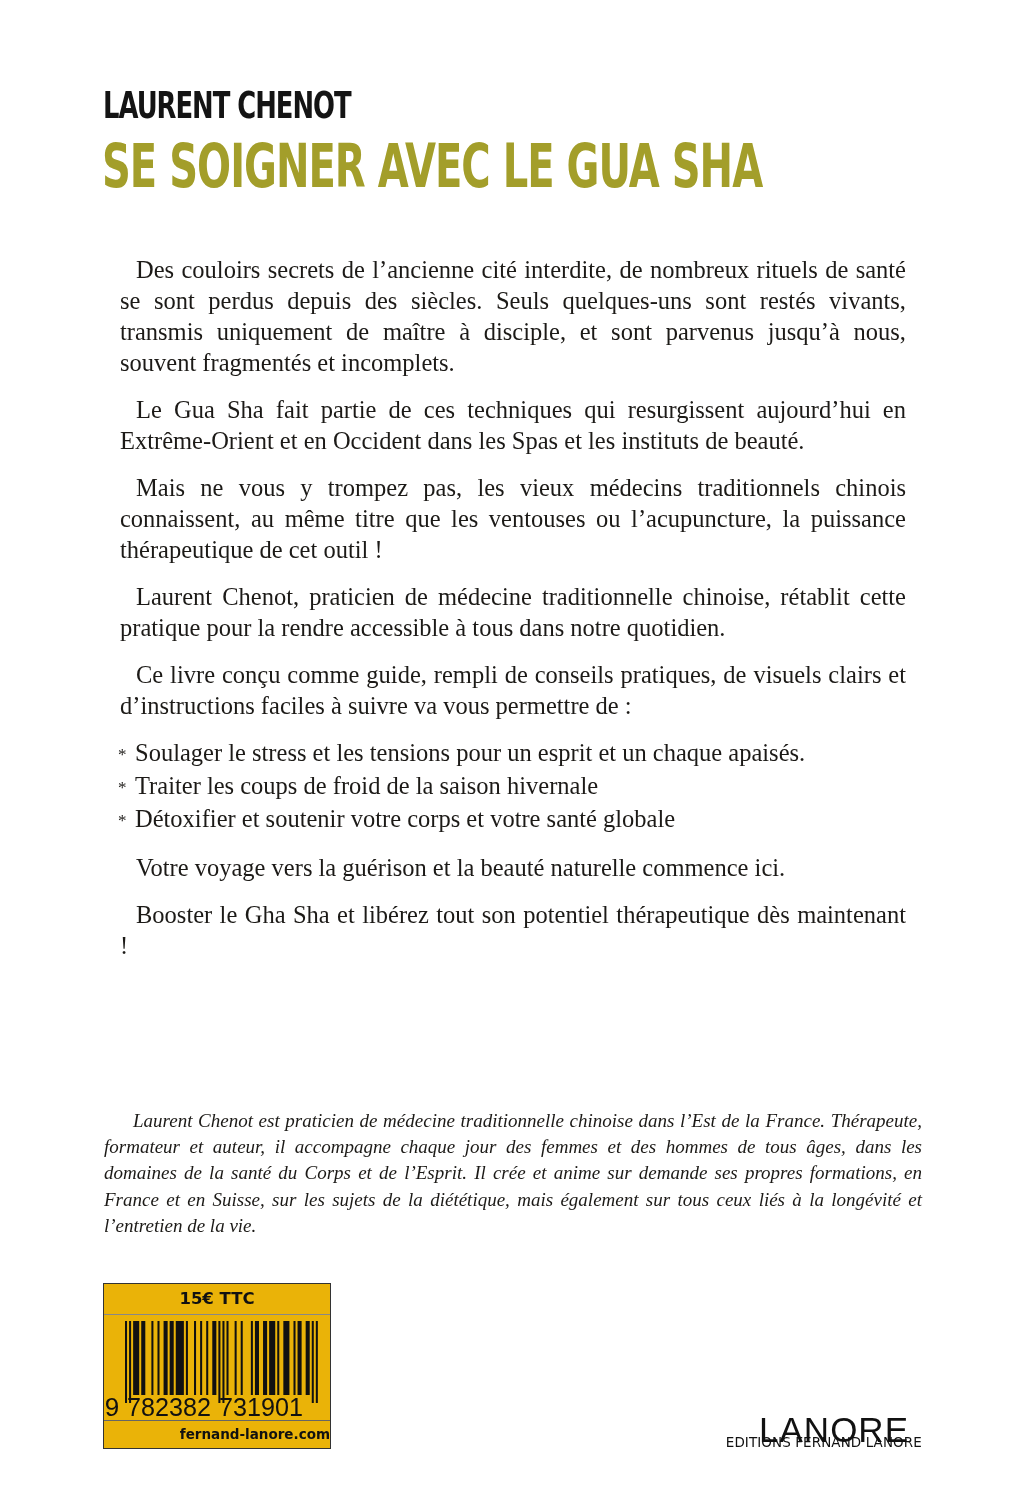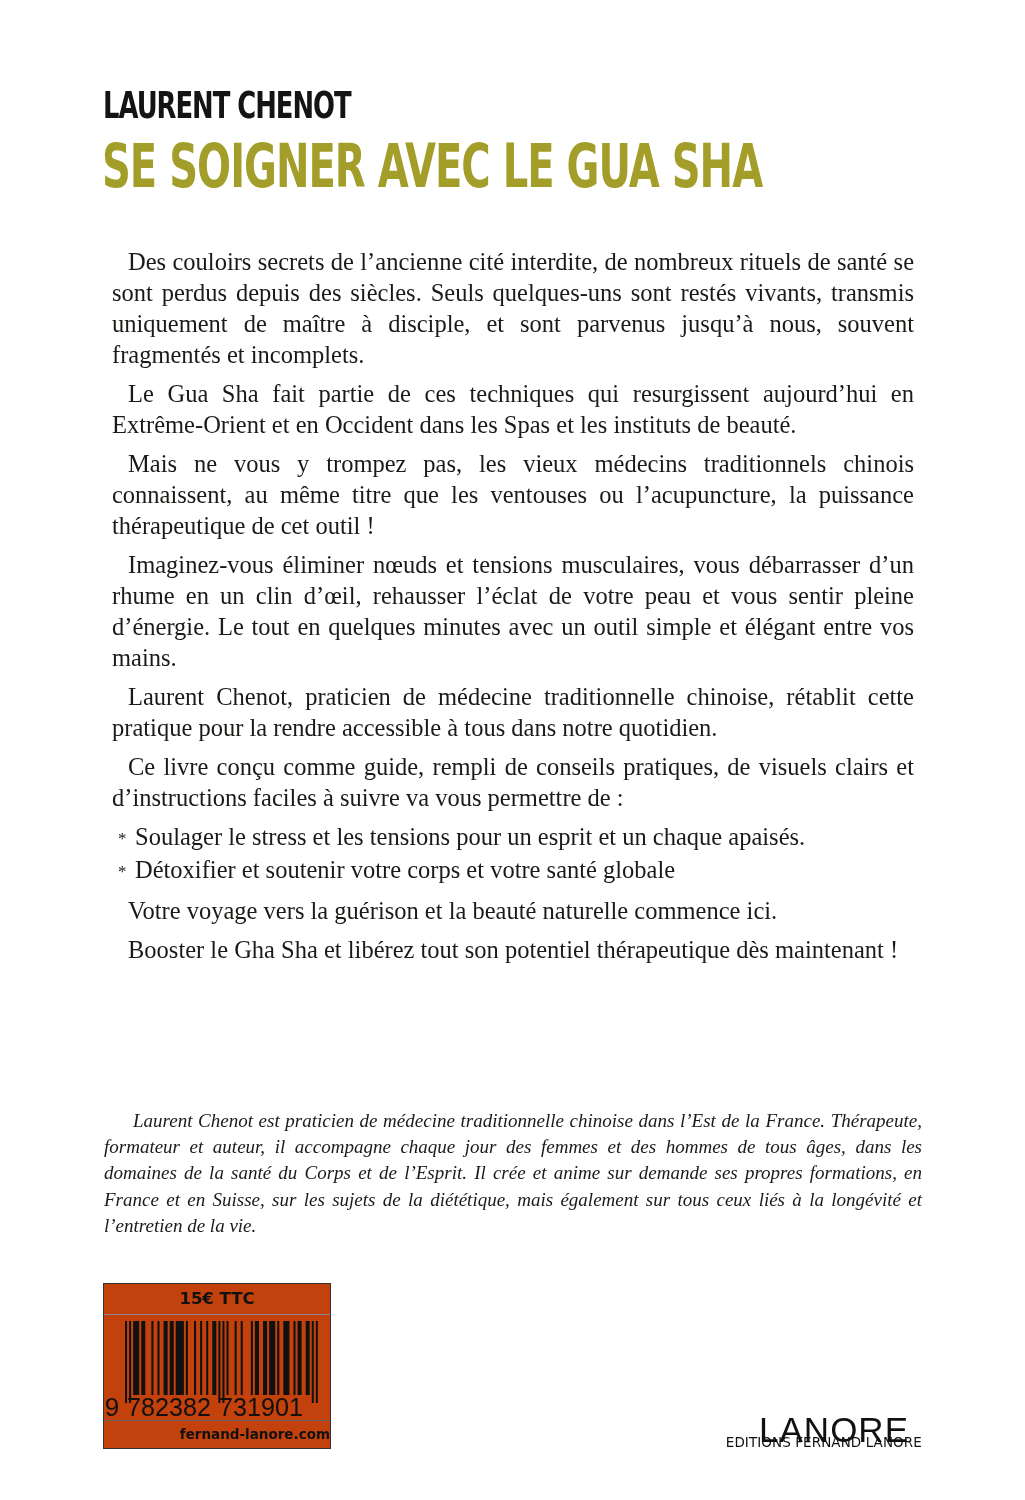--- a/index.html
+++ b/index.html
@@ -48,21 +48,21 @@
       position: absolute;
       left: 104px;
       top: 238px;
       width: 818px;
       font-family: "Liberation Serif", serif;
       font-size: 24.5px;
       line-height: 31px;
       color: #1c1a17;
     }
     .blurb p {
-      margin: 8px;
+      margin: 16px;
       text-align: justify;
       text-indent: 16px;
       hyphens: none;
     }
     .blurb p.short-last {
       text-align-last: left;
     }
     .blurb ul.benefits {
       list-style: none;
       margin: 0;
@@ -93,21 +93,21 @@
       text-align: justify;
       text-indent: 29px;
     }
     .barcode-box {
       position: absolute;
       left: 103px;
       top: 1283px;
       width: 228px;
       height: 166px;
       border: 1.5px solid #333;
-      background: #c2410c;
+      background: #eab308;
       box-sizing: border-box;
     }
     .price {
       height: 30px;
       line-height: 30px;
       text-align: center;
       font-family: "DejaVu Sans", sans-serif;
       font-weight: bold;
       font-size: 16.5px;
       color: #111;
@@ -161,25 +161,25 @@
 </head>
 <body>
 
 <h1 class="author">LAURENT CHENOT</h1>
 <h2 class="title" style="color: rgb(163, 158, 42);">SE SOIGNER AVEC LE GUA SHA</h2>
 
 <div class="blurb">
   <p>Des couloirs secrets de l’ancienne cité interdite, de nombreux rituels de santé se sont perdus depuis des siècles. Seuls quelques-uns sont restés vivants, transmis uniquement de maître à disciple, et sont parvenus jusqu’à nous, souvent fragmentés et incomplets.</p>
   <p class="short-last">Le Gua Sha fait partie de ces techniques qui resurgissent aujourd’hui en Extrême-Orient et en Occident dans les Spas et les instituts de beauté.</p>
   <p>Mais ne vous y trompez pas, les vieux médecins traditionnels chinois connaissent, au même titre que les ventouses ou l’acupuncture, la puissance thérapeutique de cet outil !</p>
-  <p>Imaginez-vous éliminer nœuds et tensions musculaires, vous débarrasser d’un rhume en un clin d’œil, rehausser l’éclat de votre peau et vous sentir pleine d’énergie. Le tout en quelques minutes avec un outil simple et élégant entre vos mains.</p>
   <p>Laurent Chenot, praticien de médecine traditionnelle chinoise, rétablit cette pratique pour la rendre accessible à tous dans notre quotidien.</p>
   <p>Ce livre conçu comme guide, rempli de conseils pratiques, de visuels clairs et d’instructions faciles à suivre va vous permettre de :</p>
   <ul class="benefits">
     <li><span class="bullet">*</span><span>Soulager le stress et les tensions pour un esprit et un chaque apaisés.</span></li>
+    <li><span class="bullet">*</span><span>Traiter les coups de froid de la saison hivernale</span></li>
     <li><span class="bullet">*</span><span>Détoxifier et soutenir votre corps et votre santé globale</span></li>
   </ul>
   <p class="short-last">Votre voyage vers la guérison et la beauté naturelle commence ici.</p>
   <p>Booster le Gha Sha et libérez tout son potentiel thérapeutique dès maintenant !</p>
 </div>
 
 <p class="bio">Laurent Chenot est praticien de médecine traditionnelle chinoise dans l’Est de la France. Thérapeute, formateur et auteur, il accompagne chaque jour des femmes et des hommes de tous âges, dans les domaines de la santé du Corps et de l’Esprit. Il crée et anime sur demande ses propres formations, en France et en Suisse, sur les sujets de la diététique, mais également sur tous ceux liés à la longévité et l’entretien de la vie.</p>
 
 <div class="barcode-box">
   <div class="price">15€ TTC</div>

